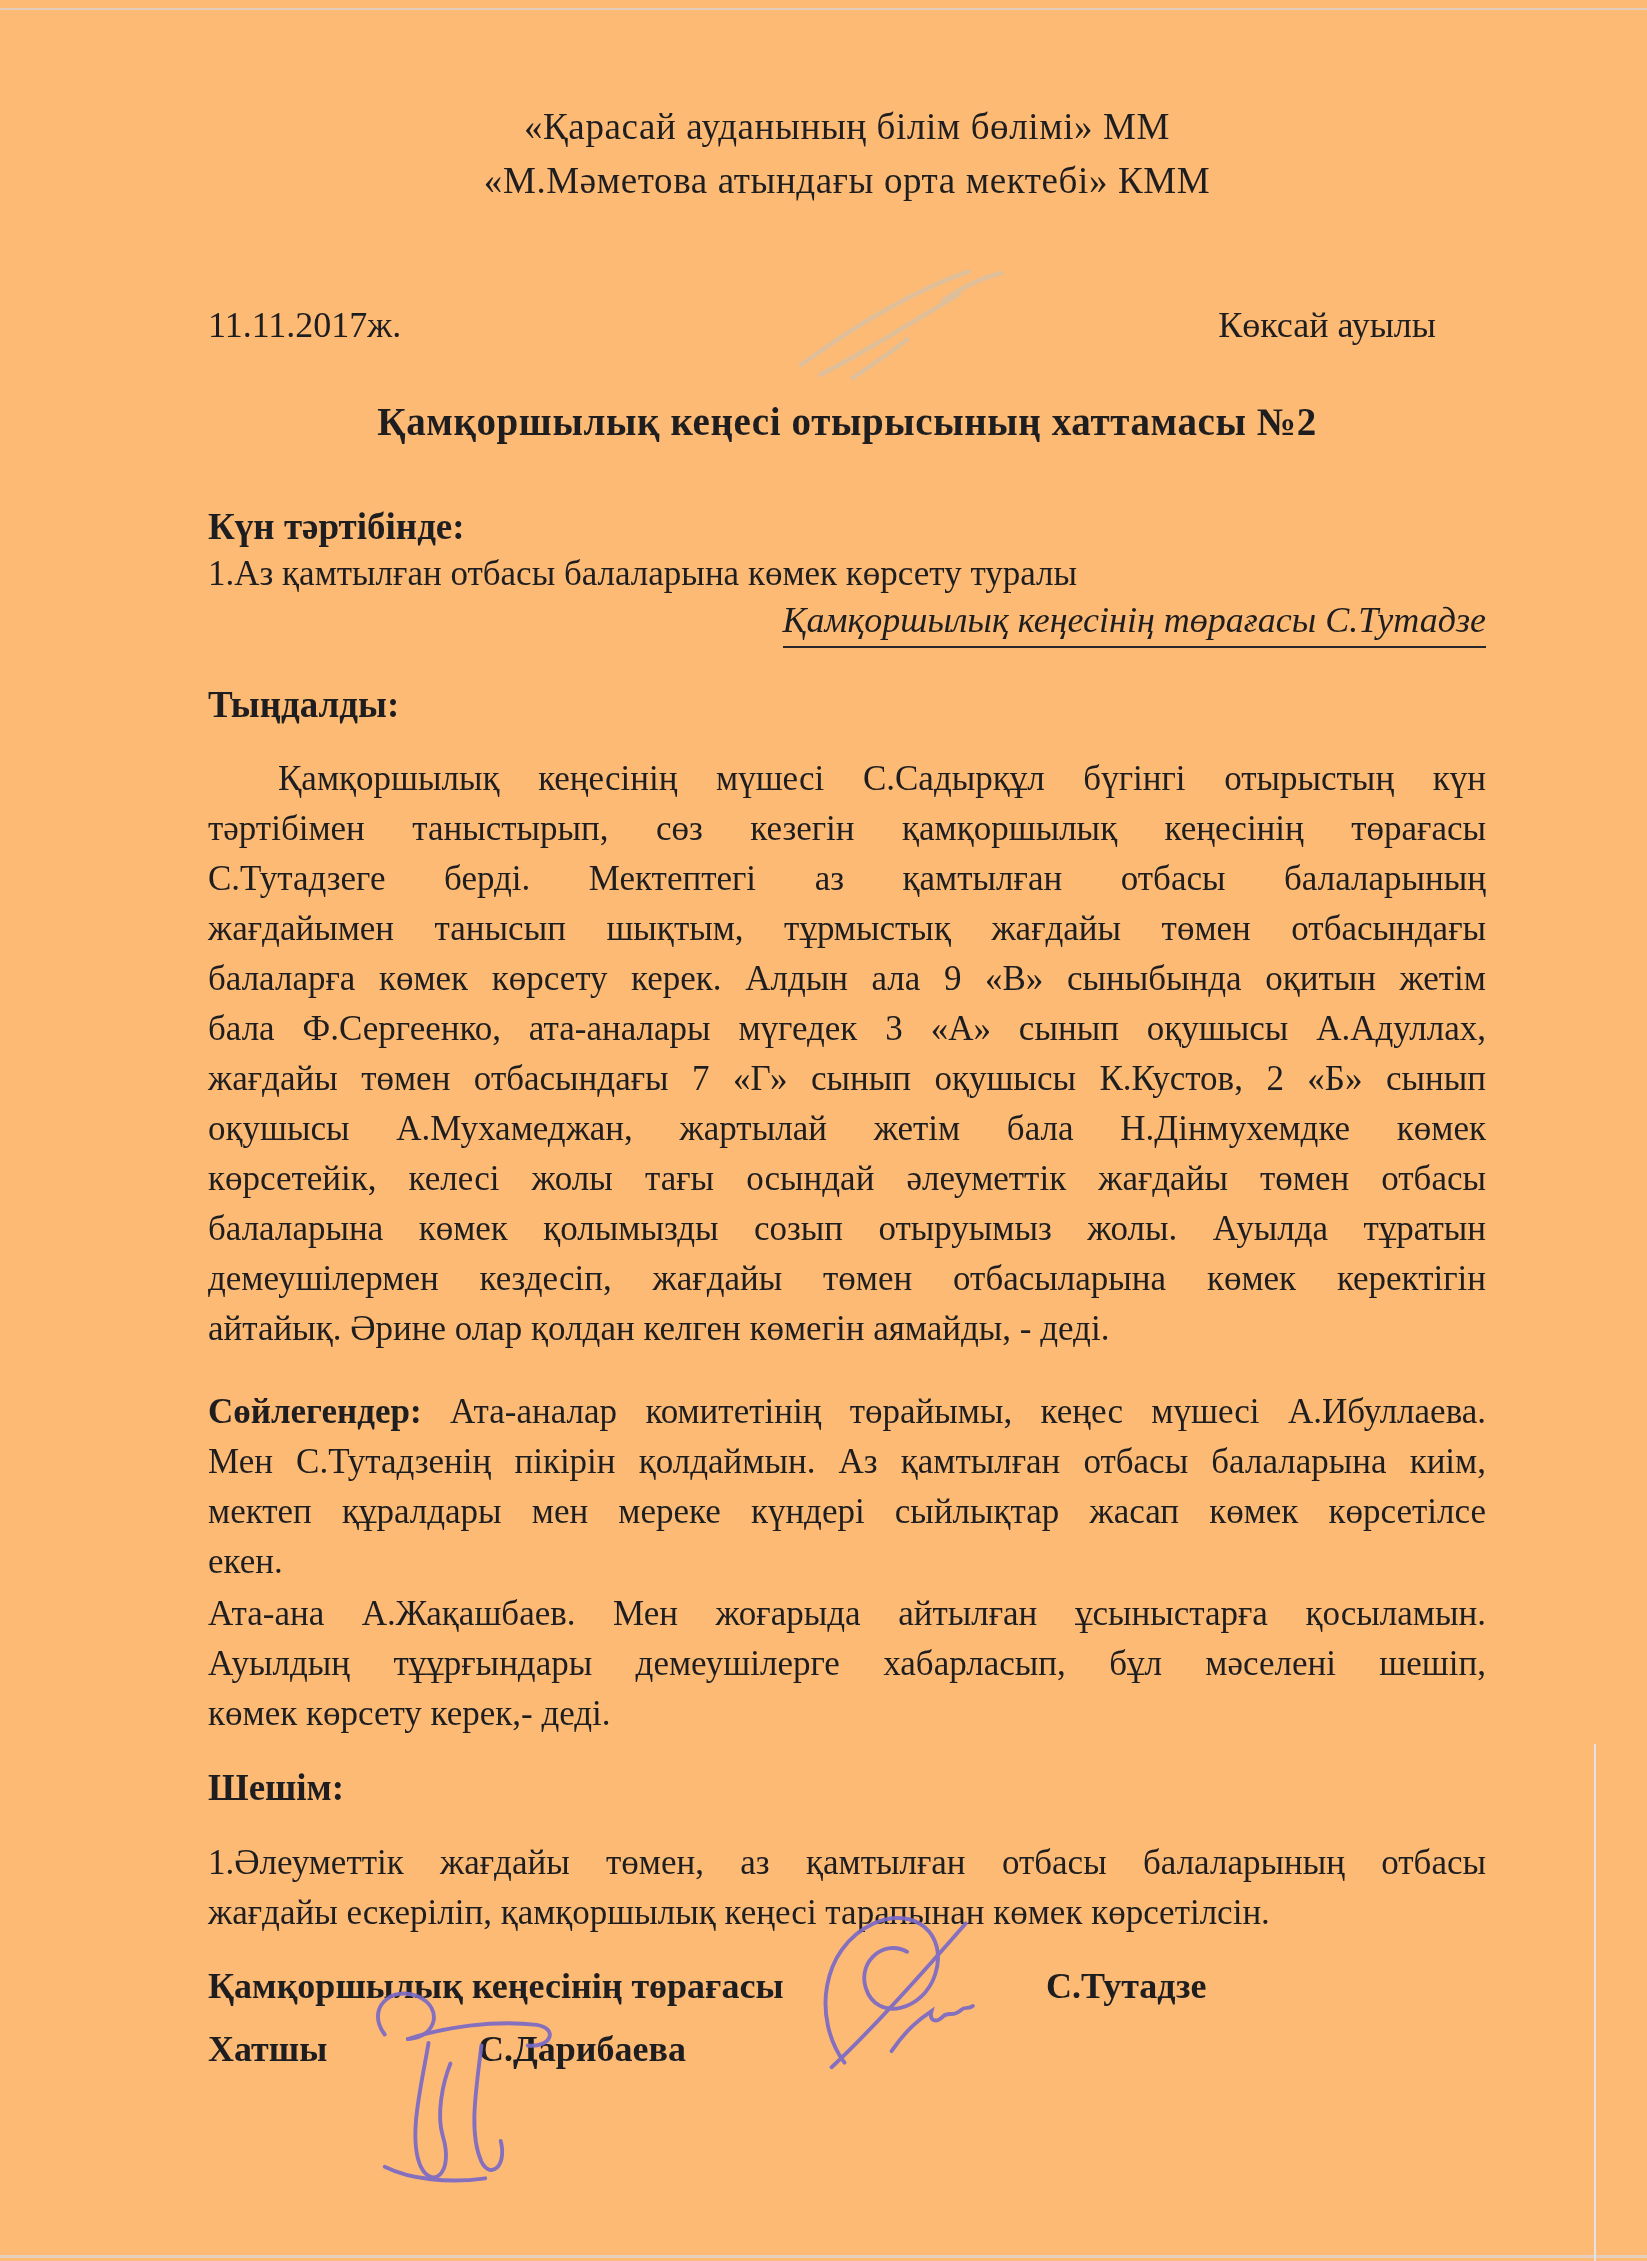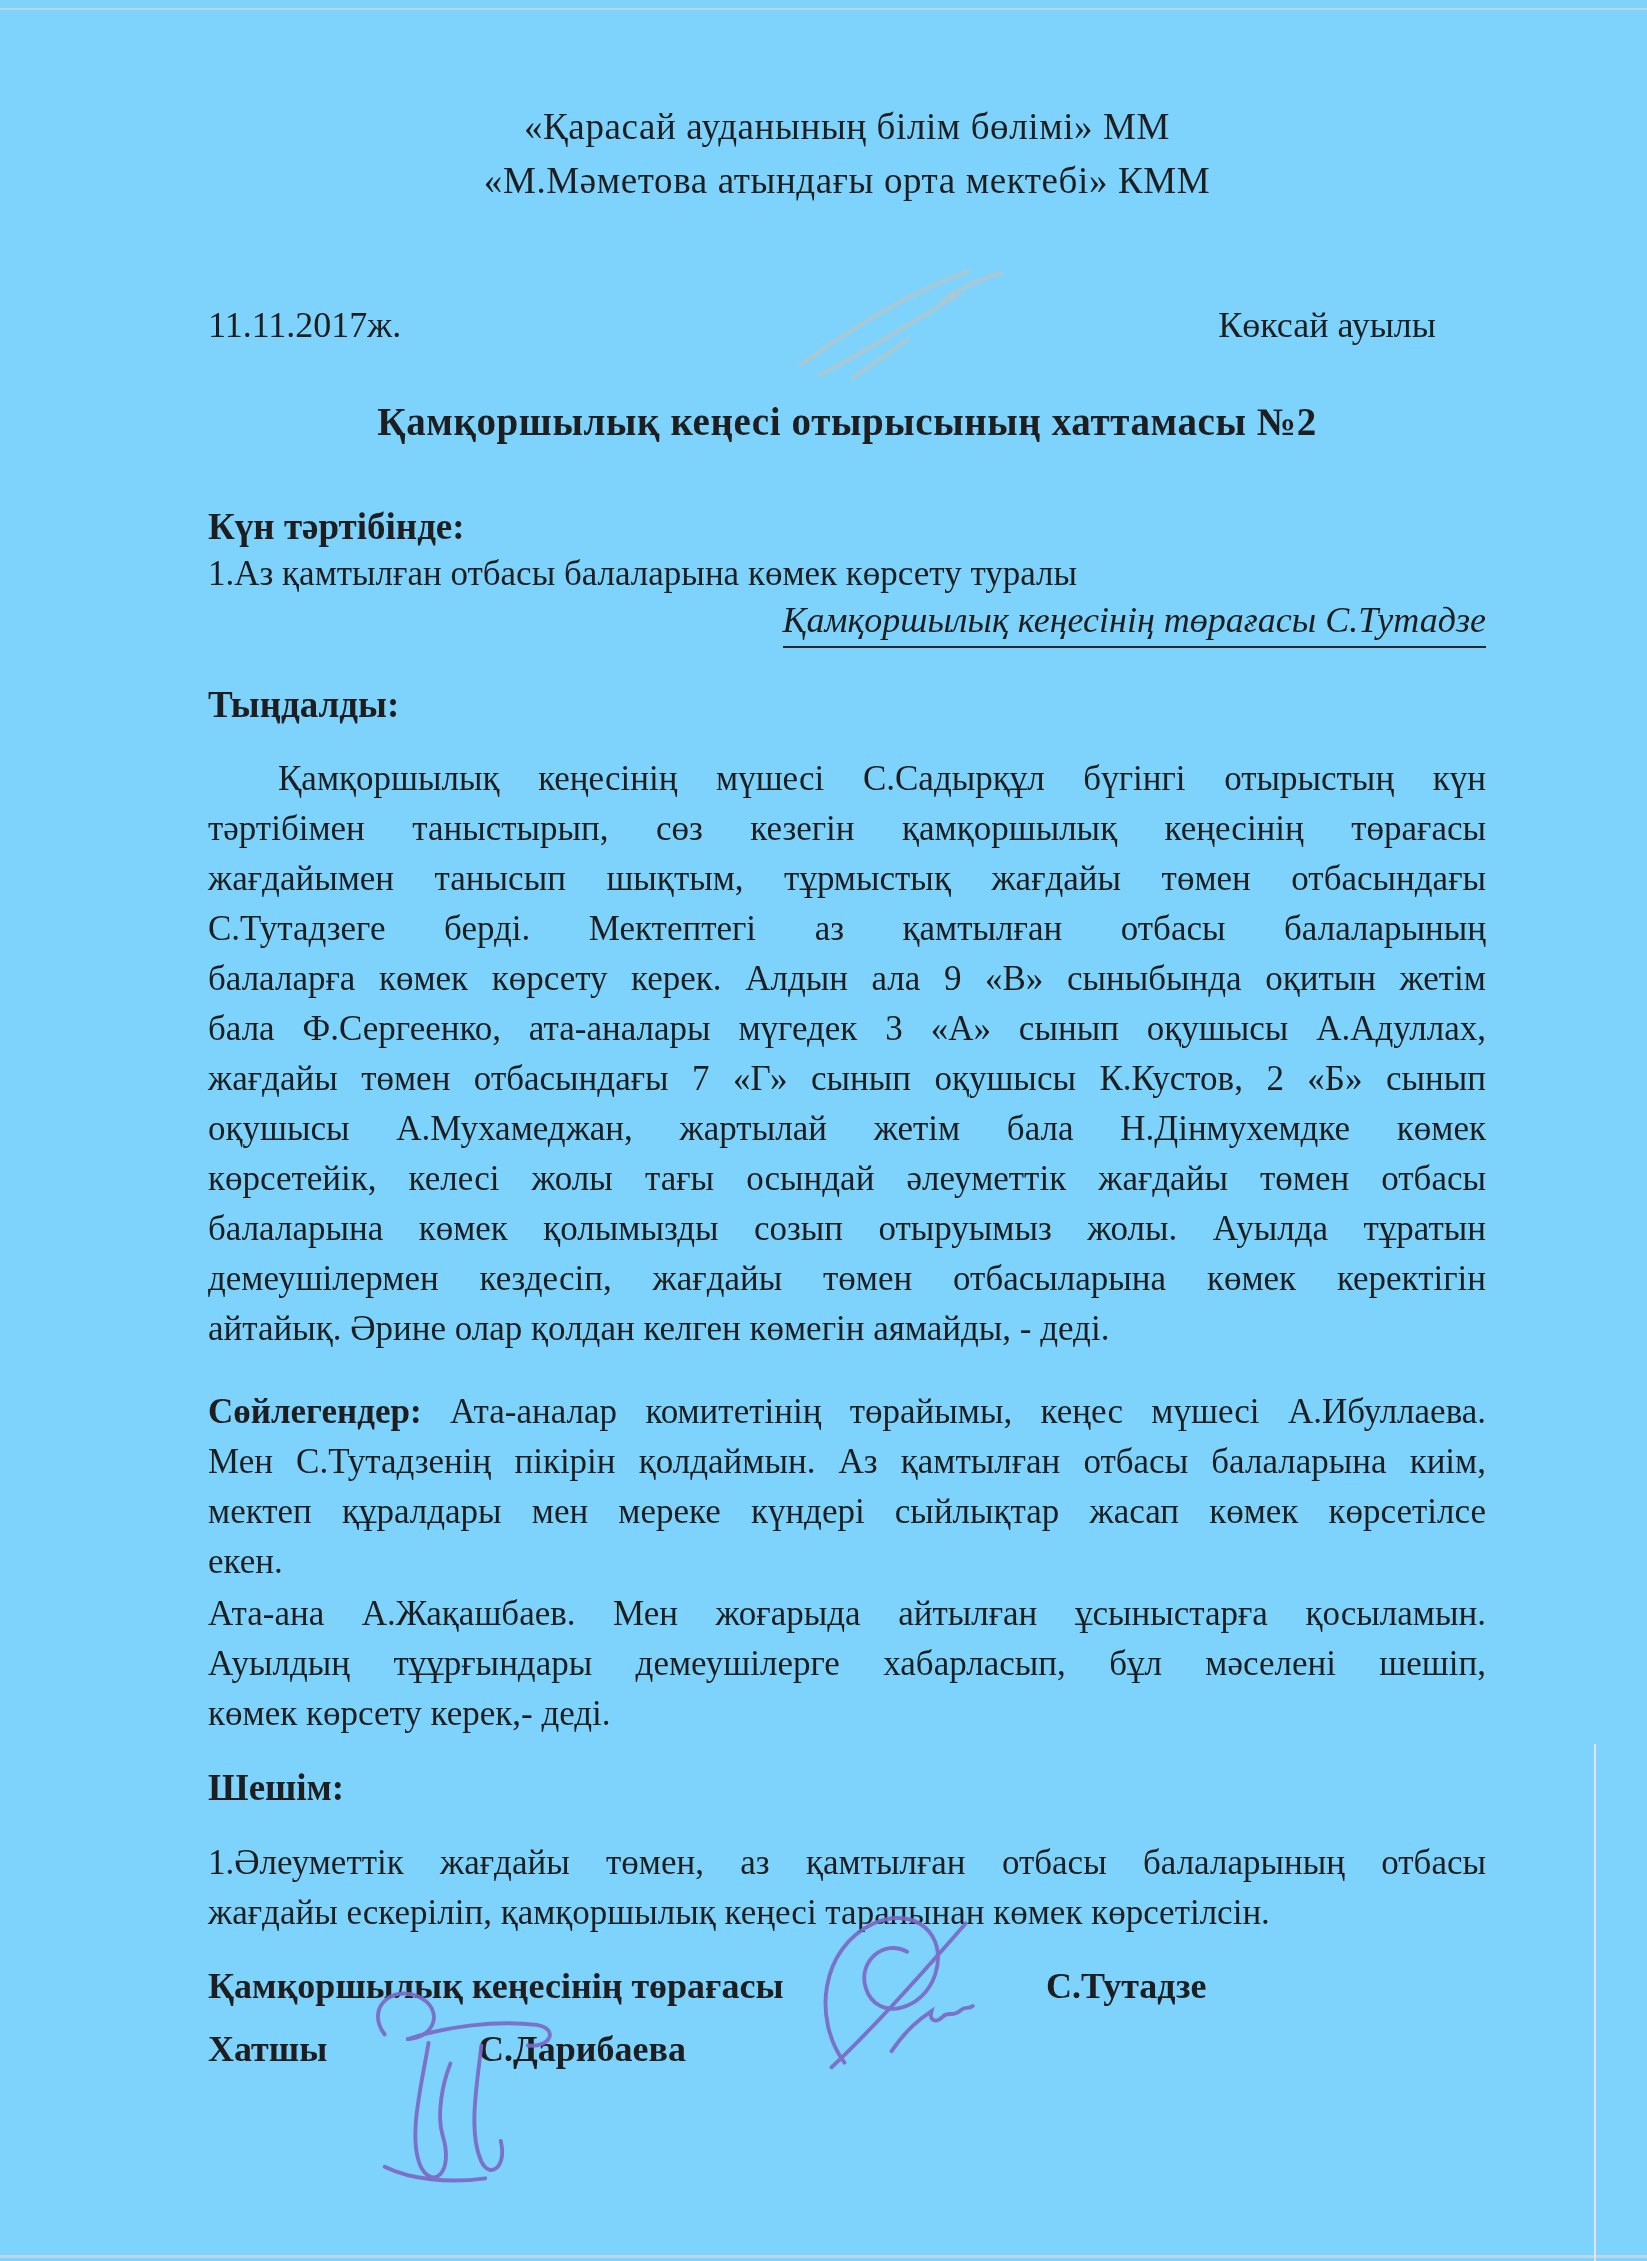--- a/index.html
+++ b/index.html
@@ -1,19 +1,19 @@
 <!DOCTYPE html>
 <html style="font-size:10.3px"><head>
 <meta charset="utf-8">
 <style>
   html,body{margin:0;padding:0;background:#ffffff;}
   .page{
     position:relative;
     width:1647px;height:2261px;
-    background:#7dd3fc;
+    background:#fdba74;
     overflow:hidden;
     font-family:"Liberation Serif","DejaVu Serif",serif;
     color:#1e1e20;
   }
   
   .edge-top{position:absolute;left:0;top:7.8px;width:100%;height:2.6px;background:#d6d6dc;opacity:.7;}
   .edge-bottom{position:absolute;left:0;top:2255px;width:100%;height:3.2px;background:#d9d9df;opacity:.7;}
   .edge-right{position:absolute;left:1594px;top:1744px;width:1.9px;height:517px;background:#e2e2e8;}
   .smudge{position:absolute;left:775px;top:255px;width:310px;height:136px;}
   
@@ -80,22 +80,22 @@
   <div class="blk agenda-item">1.Аз қамтылған отбасы балаларына көмек көрсету туралы</div>
   <div class="blk attribution">
     <span class="u">Қамқоршылық кеңесінің төрағасы С.Тутадзе</span>
   </div>
 
   <div class="blk h heard-h">Тыңдалды:</div>
   <div class="blk para para-heard">
     <div class="lines">
         <div class="pline">Қамқоршылық кеңесінің мүшесі С.Садырқұл бүгінгі отырыстың күн</div>
         <div class="pline">тәртібімен таныстырып, сөз кезегін қамқоршылық кеңесінің төрағасы</div>
+        <div class="pline">С.Тутадзеге берді. Мектептегі аз қамтылған отбасы балаларының</div>
         <div class="pline">жағдайымен танысып шықтым, тұрмыстық жағдайы төмен отбасындағы</div>
-        <div class="pline">С.Тутадзеге берді. Мектептегі аз қамтылған отбасы балаларының</div>
         <div class="pline">балаларға көмек көрсету керек. Алдын ала 9 «В» сыныбында оқитын жетім</div>
         <div class="pline">бала Ф.Сергеенко, ата-аналары мүгедек 3 «А» сынып оқушысы А.Адуллах,</div>
         <div class="pline">жағдайы төмен отбасындағы 7 «Г» сынып оқушысы К.Кустов, 2 «Б» сынып</div>
         <div class="pline">оқушысы А.Мухамеджан, жартылай жетім бала Н.Дінмухемдке көмек</div>
         <div class="pline">көрсетейік, келесі жолы тағы осындай әлеуметтік жағдайы төмен отбасы</div>
         <div class="pline">балаларына көмек қолымызды созып отыруымыз жолы. Ауылда тұратын</div>
         <div class="pline">демеушілермен кездесіп, жағдайы төмен отбасыларына көмек керектігін</div>
       </div>
     <div class="plast">айтайық. Әрине олар қолдан келген көмегін аямайды, - деді.</div>
   </div>

